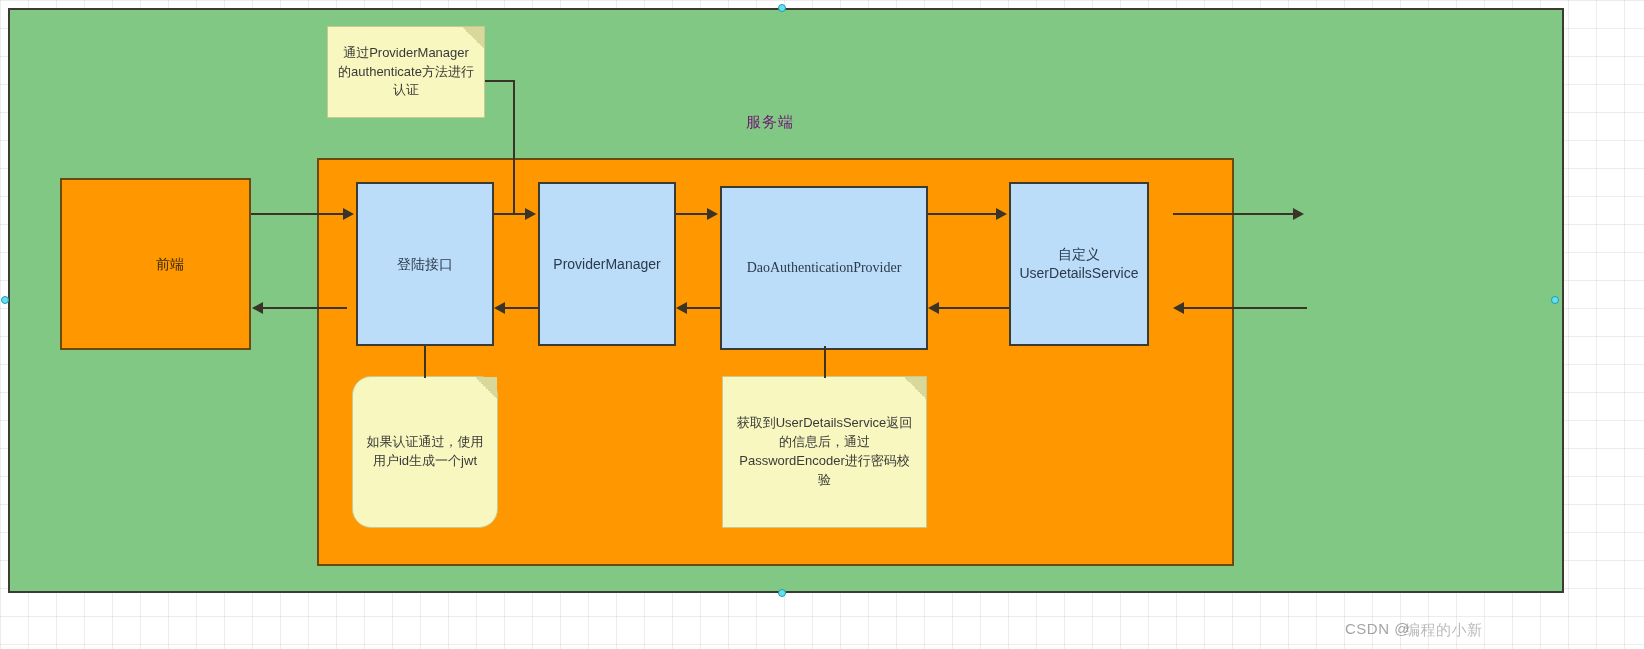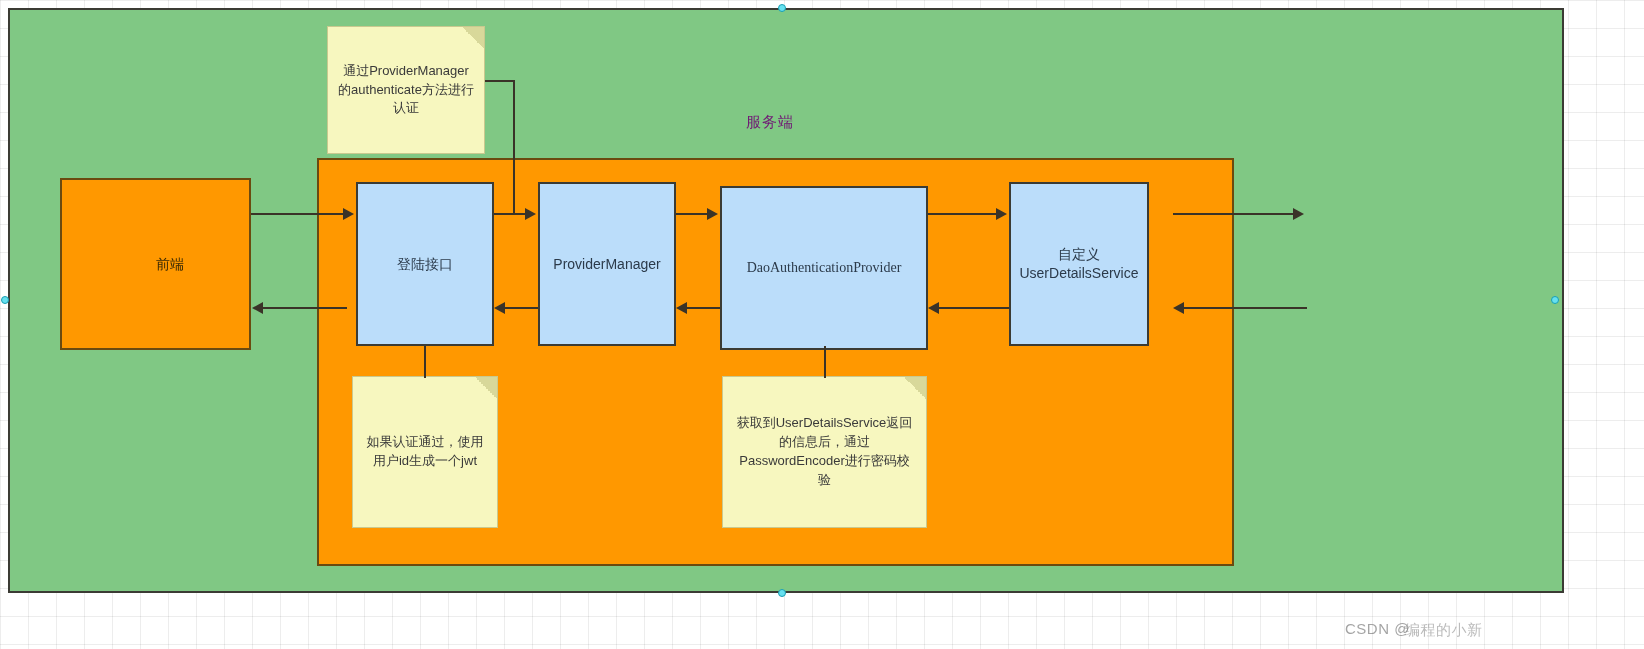--- a/index.html
+++ b/index.html
@@ -151,26 +151,26 @@
     <div class="node blue" style="left:346px; top:172px; width:138px; height:164px;">登陆接口</div>
 
     <div class="node blue" style="left:528px; top:172px; width:138px; height:164px;">ProviderManager</div>
 
     <div class="node blue" style="left:710px; top:176px; width:208px; height:164px;font-family:Liberation Serif, serif;">DaoAuthenticationProvider</div>
 
     <div class="node blue" style="left:999px; top:172px; width:140px; height:164px;">自定义
 UserDetailsService</div>
 
 
-    <div class="note" style="left:317px; top:16px; width:158px; height:128px;">
+    <div class="note" style="left:317px; top:16px; width:158px; height:92px;">
       <span class="fold"></span>
       <span>通过ProviderManager的authenticate方法进行认证</span>
     </div>
 
-    <div class="note" style="left:342px; top:366px; width:146px; height:152px;">
+    <div class="note" style="left:342px; top:366px; width:146px; height:152px;border-radius:19px;">
       <span class="fold"></span>
       <span>如果认证通过，使用用户id生成一个jwt</span>
     </div>
 
     <div class="note" style="left:712px; top:366px; width:205px; height:152px;">
       <span class="fold"></span>
       <span>获取到UserDetailsService返回的信息后，通过PasswordEncoder进行密码校验</span>
     </div>
 
     <div class="line h" style="left:241px; top:203px; width:94px;"></div>

